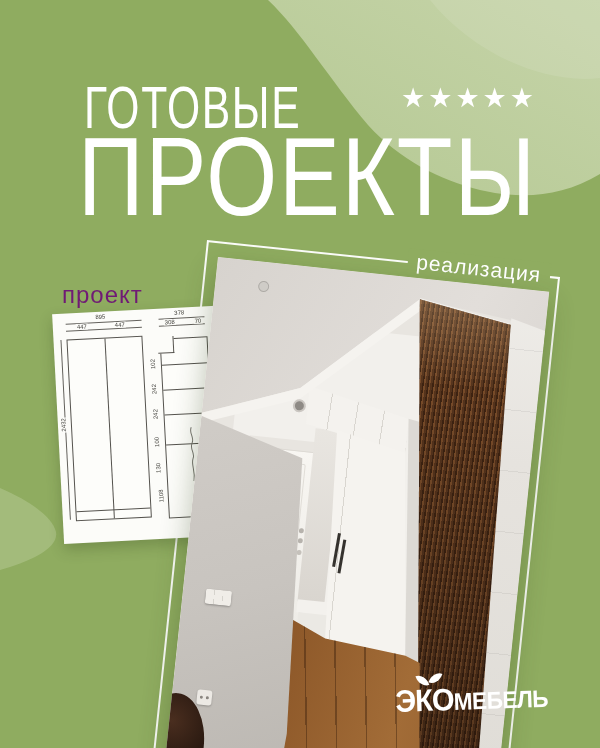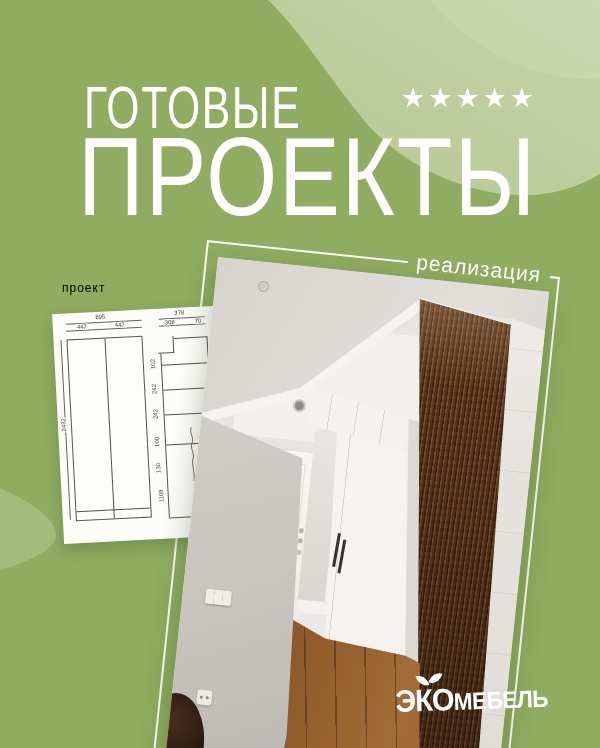--- a/index.html
+++ b/index.html
@@ -7,21 +7,21 @@
           font-family:"Liberation Sans",sans-serif;}
   
   .blobs{position:absolute;inset:0;z-index:0;}
   
   .title1{position:absolute;left:84px;top:77px;z-index:2;color:#fff;font-size:52px;font-weight:300;
           letter-spacing:2px;line-height:1;transform:scale(.82,1.15);transform-origin:0 0;white-space:nowrap;}
   .title2{position:absolute;left:78px;top:122px;z-index:2;color:#fff;font-size:96px;font-weight:300;
           letter-spacing:2px;line-height:1;transform:scale(.95,1.15);transform-origin:0 0;white-space:nowrap;}
   .stars{position:absolute;left:401px;top:82px;z-index:2;color:#fff;font-size:27px;letter-spacing:3px;
          font-family:"DejaVu Sans",sans-serif;white-space:nowrap;}
-  .project-label{position:absolute;left:62px;top:281px;z-index:2;color:#000000;font-size:12px;font-weight:300;
+  .project-label{position:absolute;left:62px;top:281px;z-index:2;color:#701a75;font-size:24px;font-weight:300;
          letter-spacing:1px;}
   
   .frame{position:absolute;left:207px;top:240px;width:351px;height:520px;z-index:3;
          border:2px solid rgba(255,255,255,.96);transform:rotate(6deg);transform-origin:0 0;}
   .frame-label{position:absolute;top:-15px;right:8px;background:#8fac60;color:#fff;font-size:21px;
          font-weight:300;padding:1px 9px;letter-spacing:1px;white-space:nowrap;}
   
   .card{position:absolute;left:58px;top:309px;width:198px;height:230px;z-index:4;background:#fcfcf9;
         transform:rotate(-3deg);box-shadow:0 6px 14px rgba(40,55,20,.25);}
   .bp-line{position:absolute;background:#63615c;}

